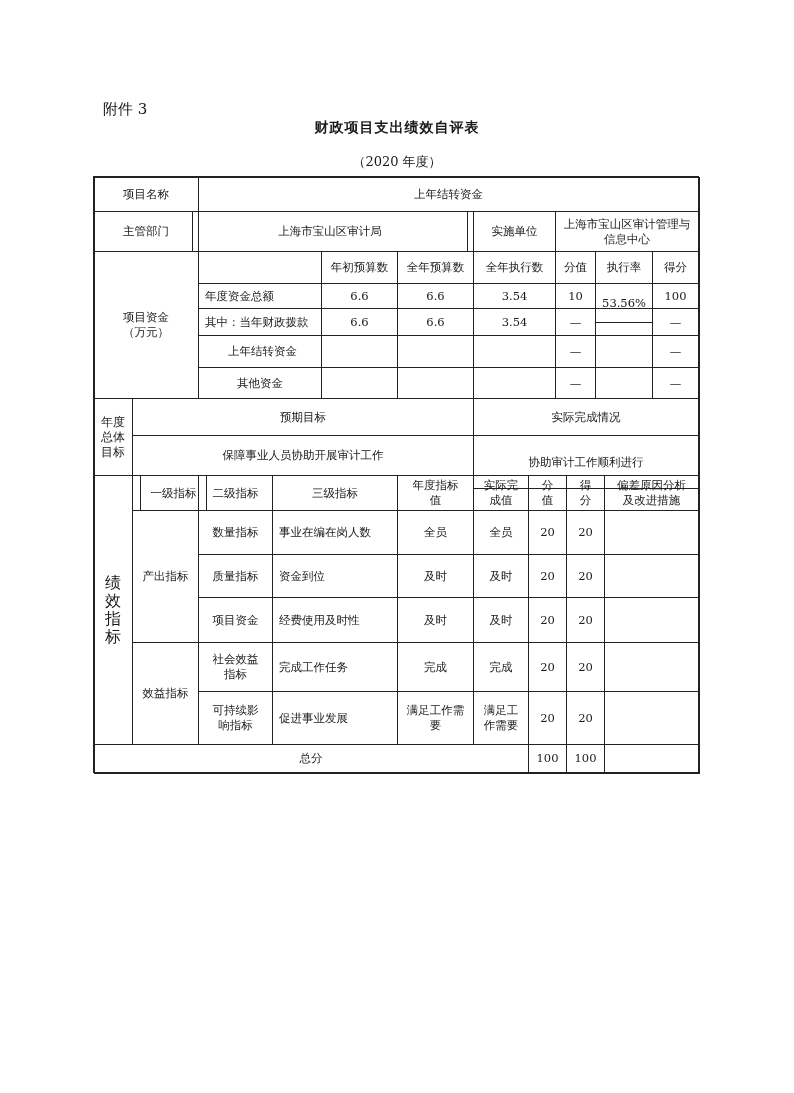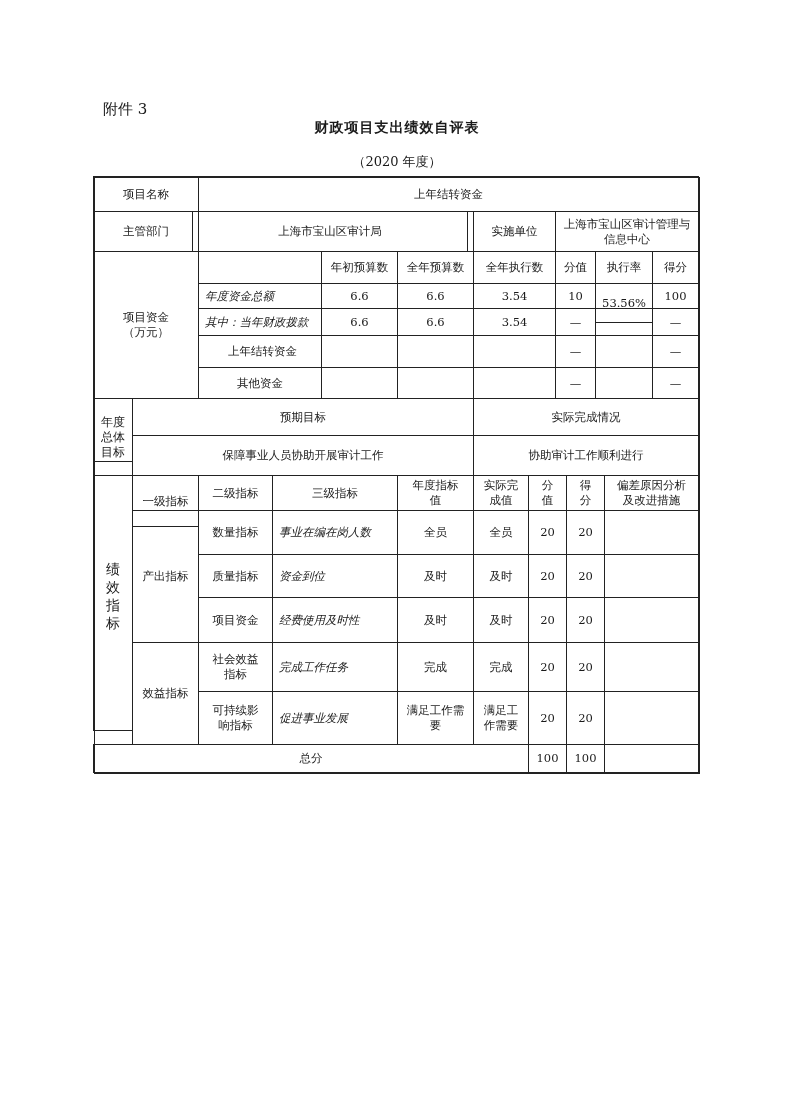--- a/index.html
+++ b/index.html
@@ -5,21 +5,21 @@
   html, body { margin:0; padding:0; background:#ffffff; }
   body { width:794px; height:1093px; position:relative; overflow:hidden;
          font-family:"DejaVu Serif","Liberation Serif",serif; color:#1a1a1a; }
   .attach { position:absolute; left:103px; top:100px; font-size:15px; }
   .title { position:absolute; left:0; width:794px; top:119px; text-align:center;
            font-size:14px; font-weight:bold; font-family:"DejaVu Sans","Liberation Sans",sans-serif; letter-spacing:1px; }
   .subtitle { position:absolute; left:0; width:794px; top:153px; text-align:center; font-size:13px; }
   .c { position:absolute; box-sizing:border-box; border:1px solid #222; display:flex;
        align-items:center; justify-content:center; text-align:center; font-size:11.5px; line-height:15px;
        margin-left:-1px; margin-top:-1px; }
-  .l { justify-content:flex-start; padding-left:6px; text-align:center;font-style:italic; }
+  .l { justify-content:flex-start; padding-left:6px; text-align:center; }
   .frame { position:absolute; left:94px; top:177px; width:606px; height:597px; border:1.5px solid #222; box-sizing:border-box; pointer-events:none; }
 </style>
 </head>
 <body>
 
 <div class="attach">附件 3</div>
 <div class="title">财政项目支出绩效自评表</div>
 <div class="subtitle">（2020 年度）</div>
 
 <div>
@@ -74,25 +74,25 @@
   <div class="c" style="left:398px;top:368px;width:77px;height:32px"></div>
   <div class="c" style="left:474px;top:368px;width:83px;height:32px"></div>
   <div class="c" style="left:556px;top:368px;width:41px;height:32px">—</div>
   <div class="c" style="left:596px;top:368px;width:58px;height:32px"></div>
   <div class="c" style="left:653px;top:368px;width:47px;height:32px">—</div>
 
   <div class="c" style="left:94px;top:399px;width:40px;height:78px;padding:0 6px;font-size:12px">年度总体目标</div>
   <div class="c" style="left:133px;top:399px;width:342px;height:38px">预期目标</div>
   <div class="c" style="left:474px;top:399px;width:226px;height:38px">实际完成情况</div>
   <div class="c" style="left:133px;top:436px;width:342px;height:41px">保障事业人员协助开展审计工作</div>
-  <div class="c" style="left:474px;top:436px;width:226px;height:41px">协助审计工作顺利进行</div>
+  <div class="c" style="left:474px;top:436px;width:226px;height:54px">协助审计工作顺利进行</div>
 
-  <div class="c" style="left:94px;top:462px;width:40px;height:270px;padding:0 8px;font-size:14px;line-height:18px">绩效指标</div>
+  <div class="c" style="left:94px;top:476px;width:40px;height:270px;padding:0 8px;font-size:16px;line-height:18px">绩效指标</div>
 
-  <div class="c" style="left:133px;top:476px;width:67px;height:52px">一级指标</div>
+  <div class="c" style="left:141px;top:476px;width:67px;height:36px">一级指标</div>
   <div class="c" style="left:199px;top:476px;width:75px;height:36px">二级指标</div>
   <div class="c" style="left:273px;top:476px;width:126px;height:36px">三级指标</div>
   <div class="c" style="left:398px;top:476px;width:77px;height:36px;padding:0 12px">年度指标值</div>
   <div class="c" style="left:474px;top:476px;width:56px;height:36px;padding:0 9px">实际完成值</div>
   <div class="c" style="left:529px;top:476px;width:39px;height:36px;padding:0 12px">分值</div>
   <div class="c" style="left:567px;top:476px;width:39px;height:36px;padding:0 12px">得分</div>
   <div class="c" style="left:605px;top:476px;width:95px;height:36px;padding:0 10px">偏差原因分析及改进措施</div>
 
   <div class="c" style="left:133px;top:511px;width:67px;height:133px">产出指标</div>
 

